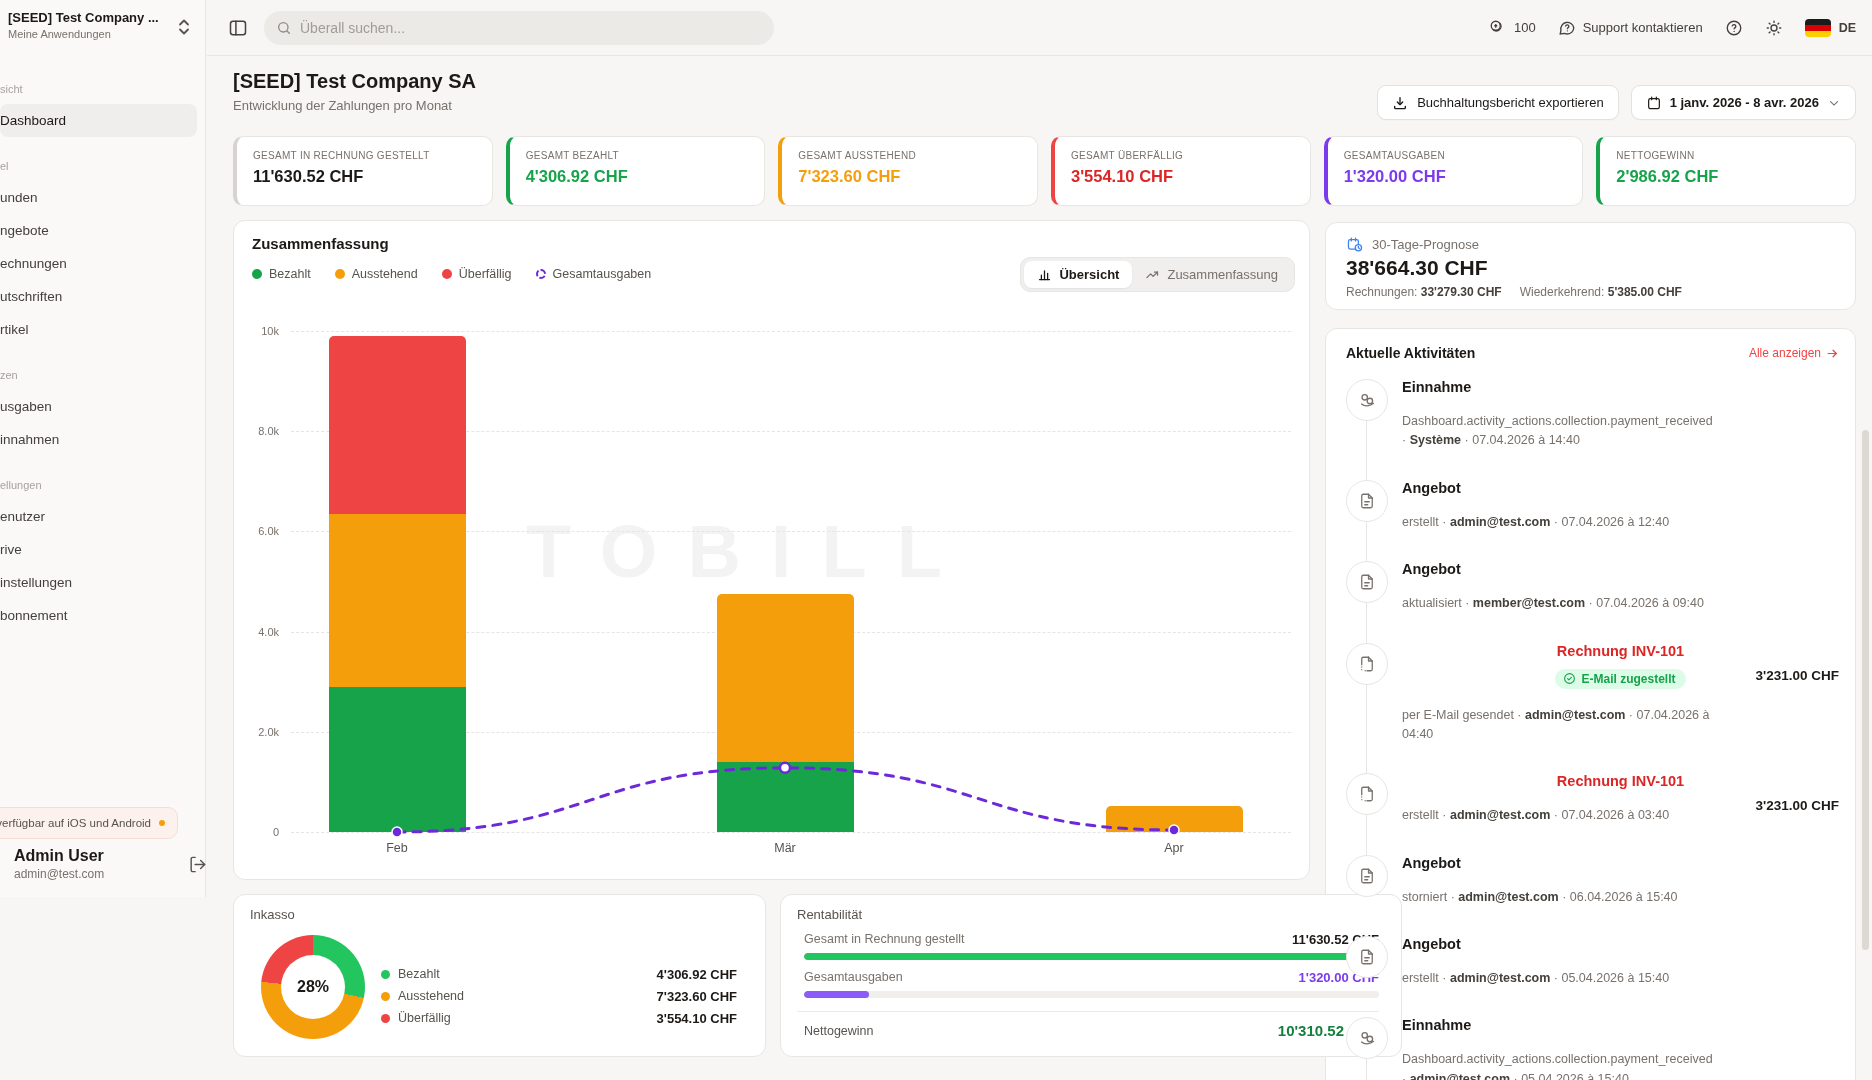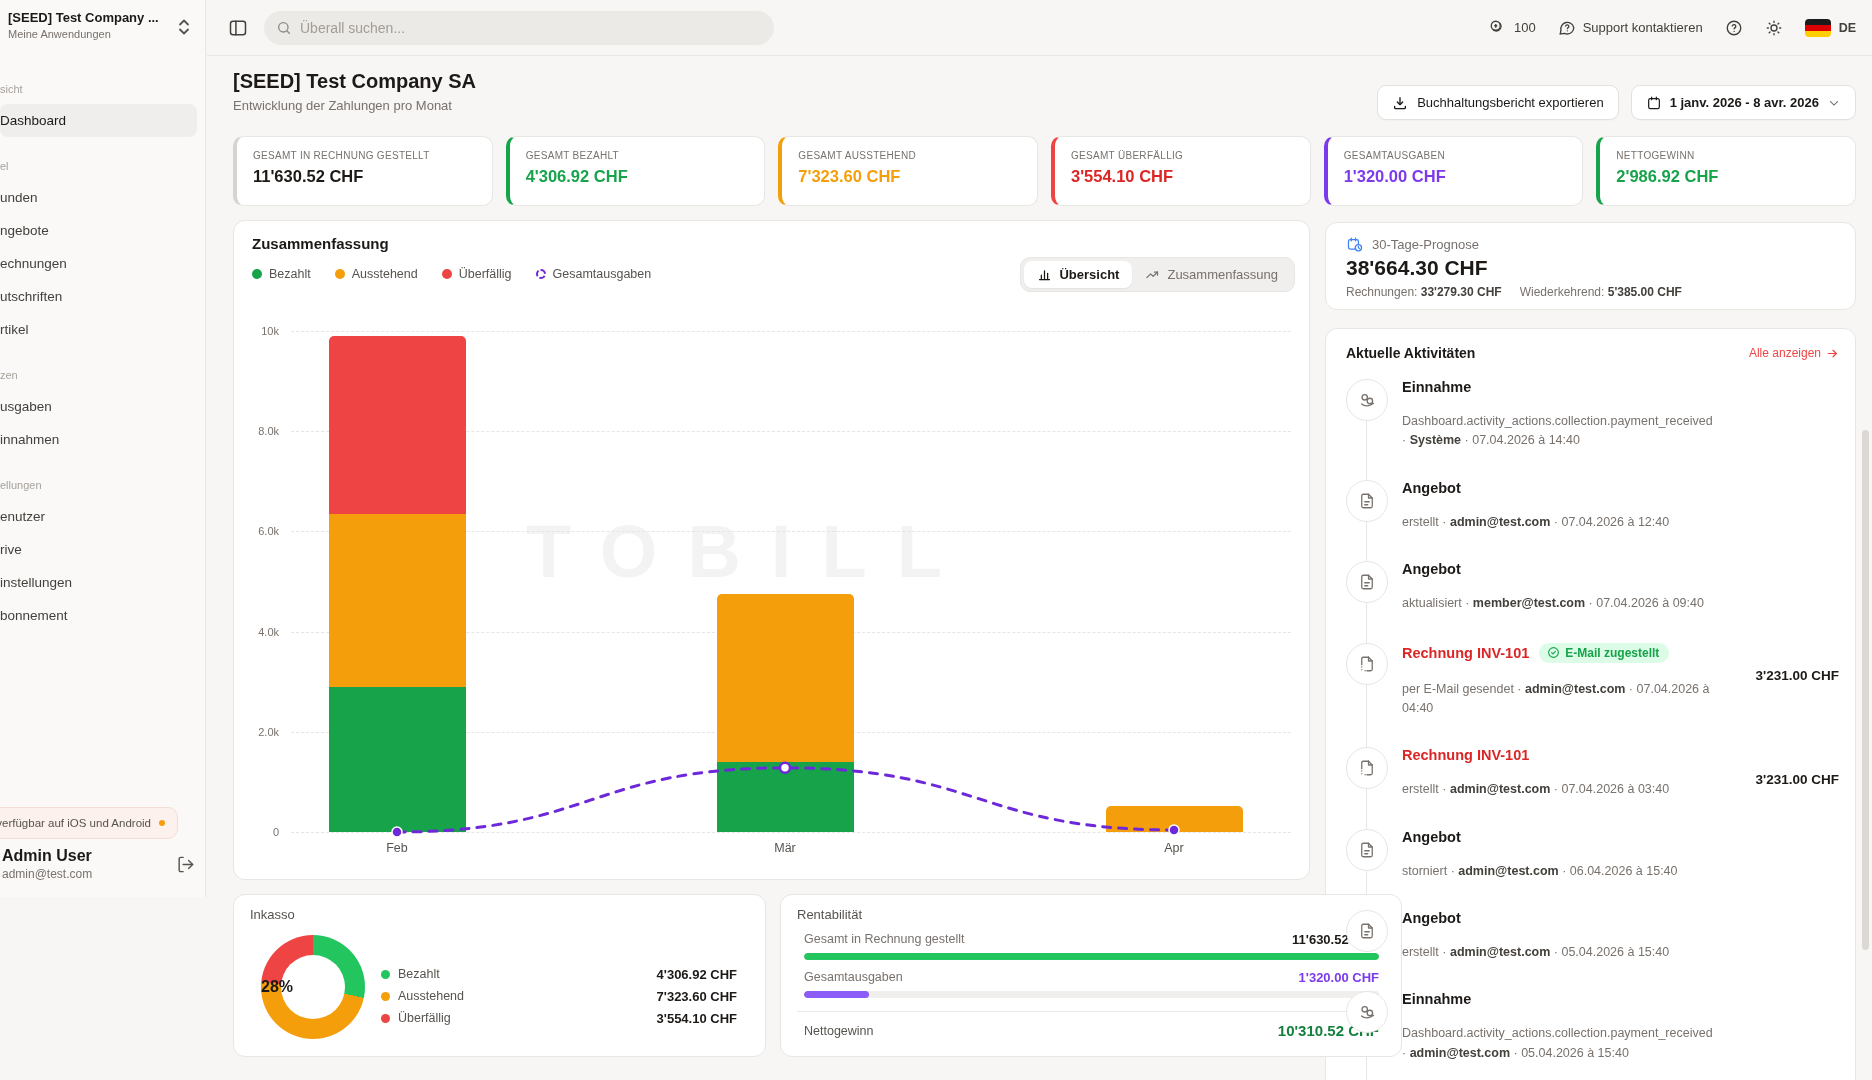--- a/index.html
+++ b/index.html
@@ -26,21 +26,21 @@
     white-space:nowrap; overflow:hidden; margin-right:8px; border-radius:8px; cursor:pointer; }
   .side-item.active { background:#f0eeec; color:#1c1917; font-weight:500;text-align:right; }
   .side-section { margin-bottom:14px; }
   .side-banner {
     position:absolute; left:-24px; bottom:58px; width:202px; height:32px;
     background:#fdf1ed; border:1px solid #f6ddd4; border-radius:10px;
     display:flex; align-items:center; justify-content:flex-end; gap:8px; padding-right:12px;
     font-size:11.5px; color:#57534e; white-space:nowrap;
   }
   .banner-dot { width:6px; height:6px; border-radius:50%; background:#f59e0b; flex:0 0 auto; }
-  .side-user { position:absolute; left:4px; bottom:0; width:100%; height:52px; padding:2px 10px 0 0; }
+  .side-user { position:absolute; left:16px; bottom:0; width:100%; height:52px; padding:2px 10px 0 0; }
   .user-name { font-size:16px; font-weight:700; color:#1c1917; margin-left:-2px; }
   .user-email { font-size:12px; color:#78716c; margin-top:2px; margin-left:-2px; }
   .logout-btn { position:absolute; right:14px; top:10px; color:#57534e; cursor:pointer; }
 
   
   #topbar {
     position:absolute; left:207px; top:0; width:1665px; height:56px;
     border-bottom:1px solid #e8e6e3; display:flex; align-items:center; padding:0 16px 0 21px;
     background:#f7f6f4; z-index:4;
   }
@@ -119,35 +119,35 @@
   .act-header { display:flex; align-items:center; padding:0 16px 0 20px; }
   .act-title { font-size:14px; font-weight:700; }
   .view-all { margin-left:auto; color:#ef4444; font-size:12px; display:flex; align-items:center; gap:5px; cursor:pointer; }
   #act-list { position:relative; margin-top:18px; }
   #act-line { position:absolute; left:40px; top:20px; bottom:0; width:1px; background:#e8e6e3; }
   .act-row { position:relative; padding:0 16px 0 76px; margin-bottom:29px; min-height:42px; cursor:pointer; }
   .act-ic { position:absolute; left:20px; top:0; width:42px; height:42px; border-radius:50%;
     background:#fff; border:1px solid #e8e6e3; display:flex; align-items:center; justify-content:center;
     color:#78716c; z-index:1; }
   .act-t { font-size:14.5px; font-weight:600; color:#1c1917; display:flex; align-items:center; gap:10px; }
-  .act-t.red { color:#dc2626; }
+  .act-t.red { color:#dc2626;flex-direction:column; }
   .act-badge { display:inline-flex; align-items:center; gap:5px; background:#dcfce7; color:#16a34a;
     font-size:12px; font-weight:600; border-radius:11px; padding:3px 10px 3px 8px; }
   .act-sub { font-size:12.5px; color:#78716c; margin-top:17px; line-height:1.55; padding-right:120px; }
   .act-sub b { color:#44403c; font-weight:600; }
   .act-amount { position:absolute; right:16px; top:25px; font-size:13.5px; font-weight:700; color:#1c1917; }
 
   
   #inkasso-card { left:26px; top:837px; width:533px; height:163px; padding:12px 28px 0 16px; }
   .small-card-title { font-size:13px; color:#57534e; }
   .donut-wrap { position:absolute; left:27px; top:40px; width:104px; height:104px; }
   #donut { width:104px; height:104px; border-radius:50%; position:relative; }
   #donut::after { content:""; position:absolute; left:20px; top:20px; width:64px; height:64px;
     background:#fff; border-radius:50%; }
-  #donut-center { position:absolute; width:100%; text-align:left; top:43px; font-size:16px;
+  #donut-center { position:absolute; width:100%; text-align:center; top:43px; font-size:16px;
     font-weight:700; z-index:2; }
   #inkasso-legend { position:absolute; left:147px; top:68px; right:28px; }
   .ink-row { display:flex; align-items:center; gap:8px; height:22px; font-size:12.5px; color:#57534e; }
   .ink-dot { width:9px; height:9px; border-radius:50%; }
   .ink-val { margin-left:auto; font-size:13px; font-weight:700; color:#1c1917; }
 
   
   #renta-card { left:573px; top:837px; width:622px; height:163px; padding:12px 22px 0 16px; }
   .renta-rows { margin-top:10px; padding-left:7px; }
   .renta-row { margin-bottom:10px; }

